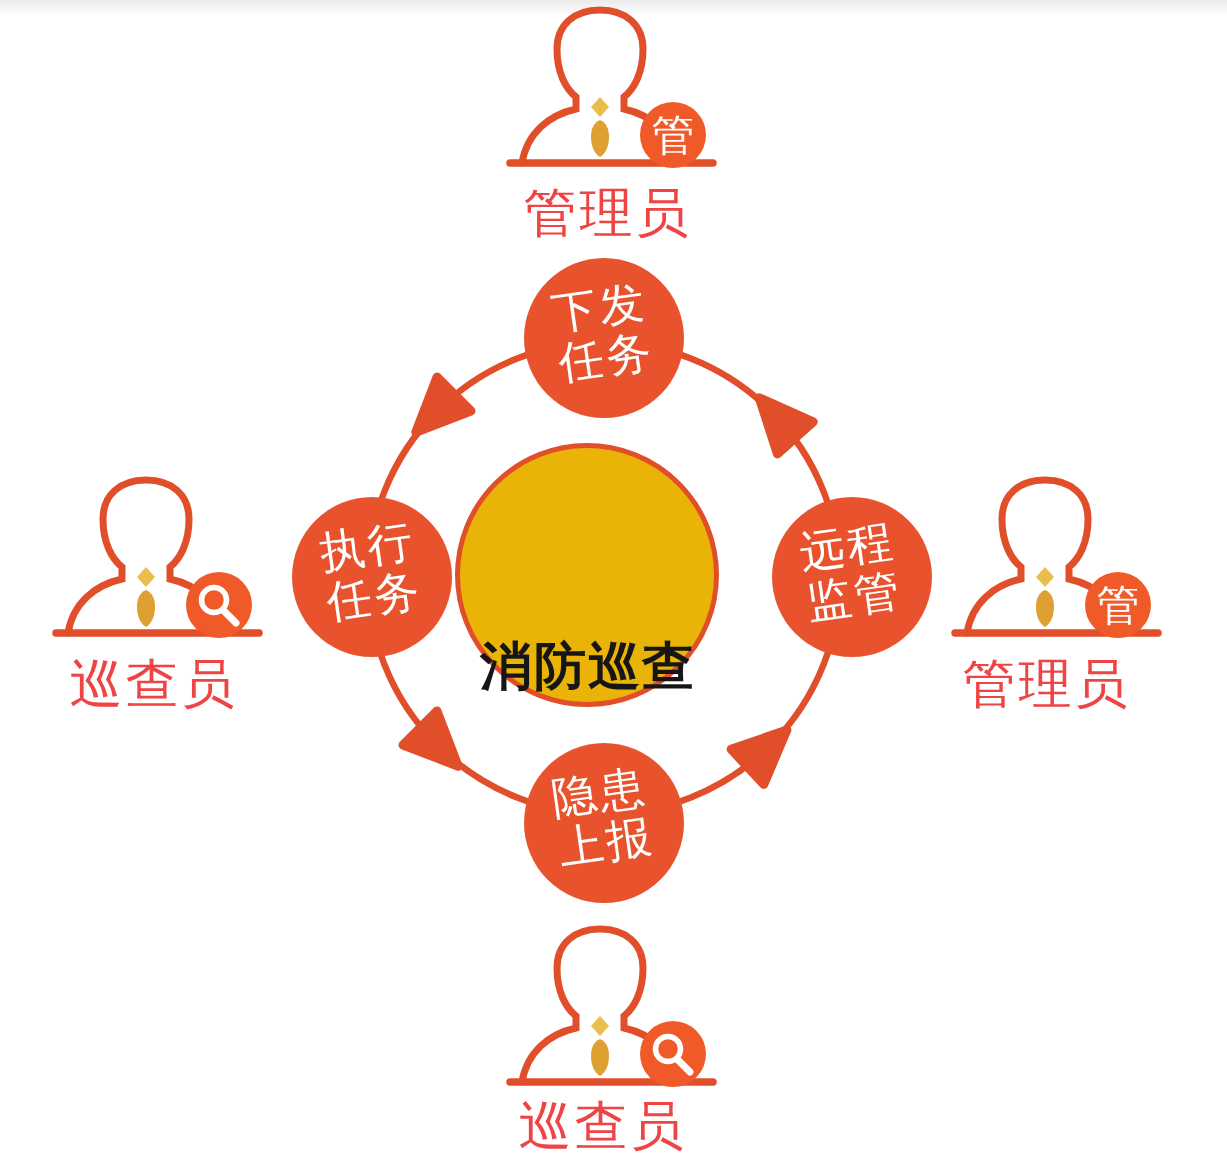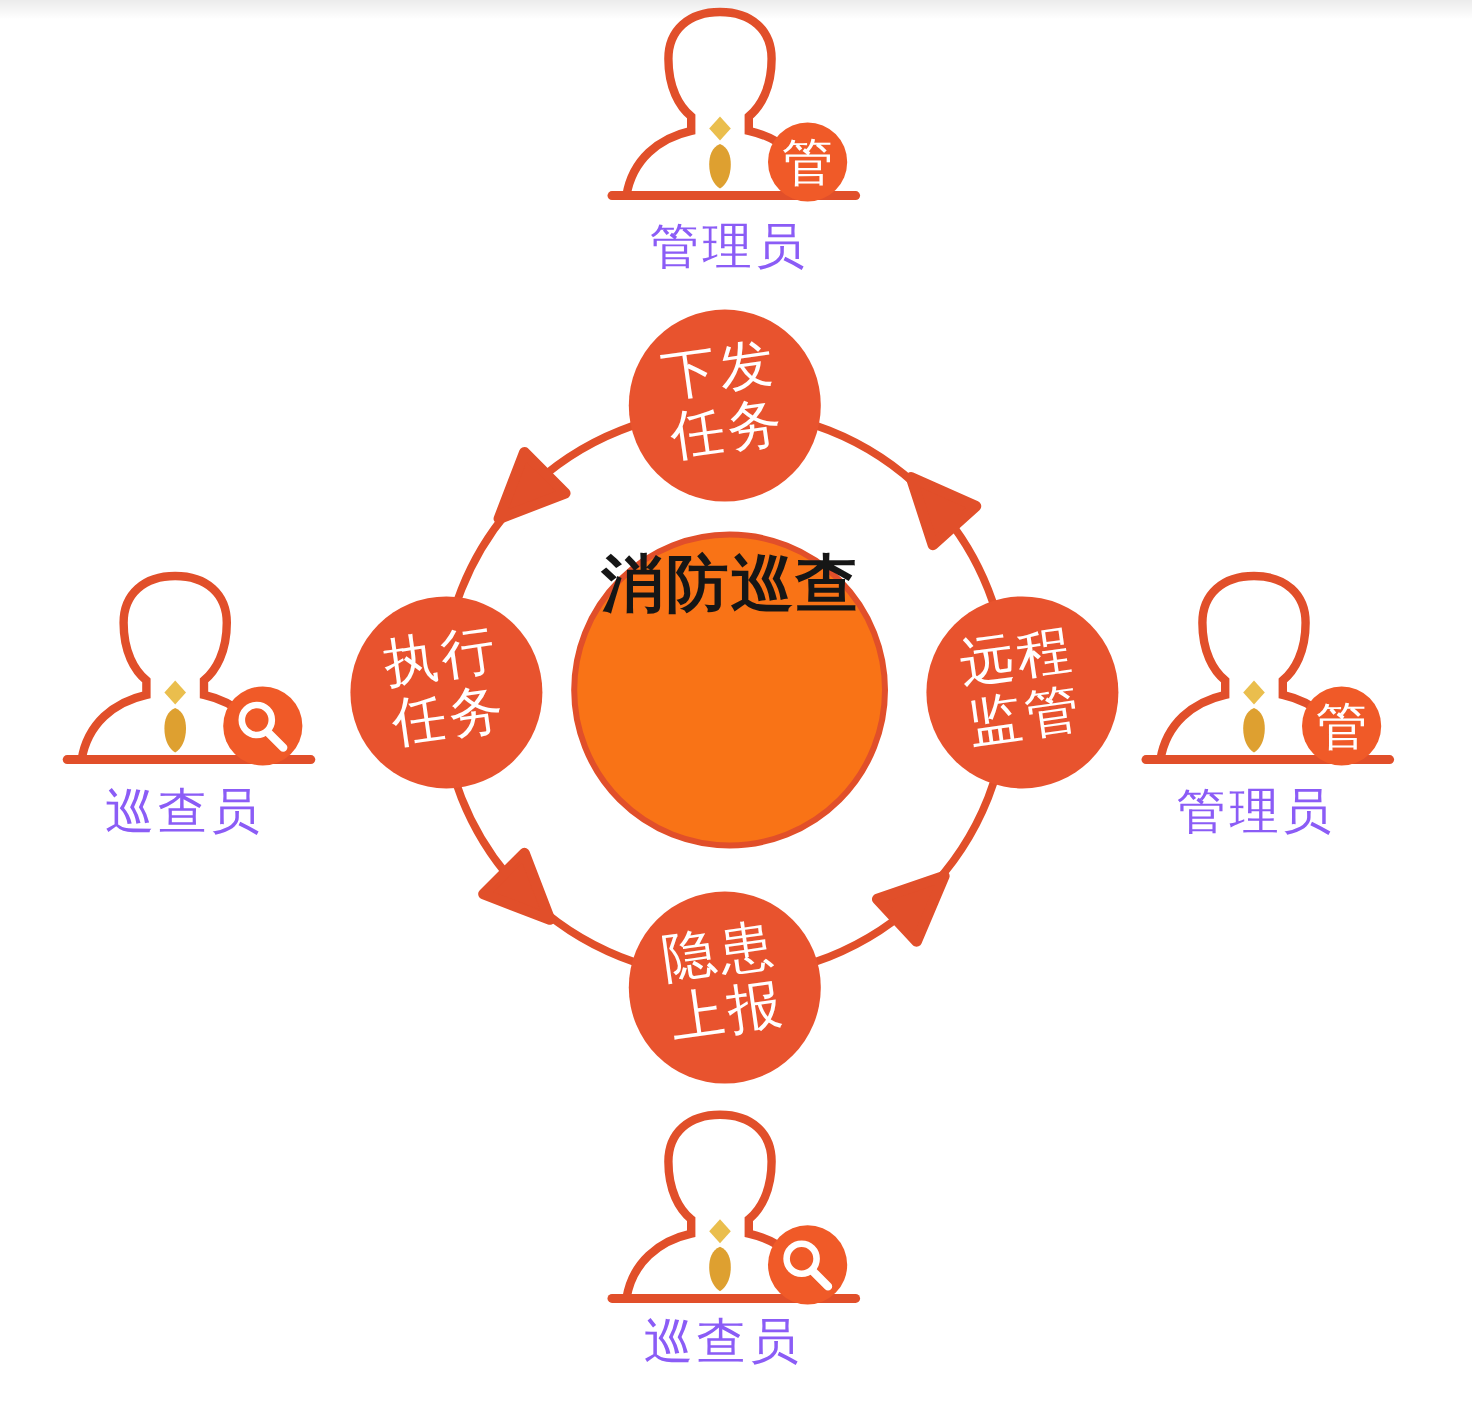--- a/index.html
+++ b/index.html
@@ -1,23 +1,23 @@
 <!DOCTYPE html>
 <html><head>
 <meta charset="utf-8">
 <style>
   html,body{margin:0;padding:0;background:#fff;}
   #canvas{position:relative;width:1227px;height:1169px;background:#ffffff;overflow:hidden;font-family:"Liberation Sans",sans-serif;}
   #topfade{position:absolute;left:0;top:0;width:100%;height:16px;background:linear-gradient(180deg,rgba(0,0,0,0.08),rgba(0,0,0,0));}
   .abs{position:absolute;}
   .node{position:absolute;width:160px;height:160px;border-radius:50%;background:#E8532E;display:flex;align-items:center;justify-content:center;}
   .node-text{transform:translate(-3px,-5px) rotate(-8deg);color:#ffffff;font-size:45px;line-height:1.12;text-align:center;letter-spacing:3px;padding-left:3px;font-weight:500;}
-  #center-circle{position:absolute;left:476px;top:443px;width:264px;height:264px;border-radius:50%;background:#f97316;border:5px solid #E14F2A;display:flex;align-items:flex-start;justify-content:center;box-sizing:border-box;}
+  #center-circle{position:absolute;left:455px;top:443px;width:264px;height:264px;border-radius:50%;background:#eab308;border:5px solid #E14F2A;display:flex;align-items:flex-end;justify-content:center;box-sizing:border-box;}
   #center-title{font-size:52px;font-weight:bold;color:#161616;letter-spacing:2px;padding-left:2px;margin-top:4px;}
-  .actor-label{position:absolute;transform:translateX(-50%);font-size:41px;color:#8b5cf6;letter-spacing:3px;padding-left:3px;font-weight:500;white-space:nowrap;}
+  .actor-label{position:absolute;transform:translateX(-50%);font-size:53px;color:#ef4444;letter-spacing:3px;padding-left:3px;font-weight:500;white-space:nowrap;}
   .person{position:absolute;width:216px;height:182px;}
   svg{display:block;overflow:visible;}
 </style>
 </head>
 <body>
 
 <div id="canvas">
   <div id="topfade"></div>
 
   <svg id="ring-layer" class="abs" style="left:0;top:0" width="1227" height="1169">

